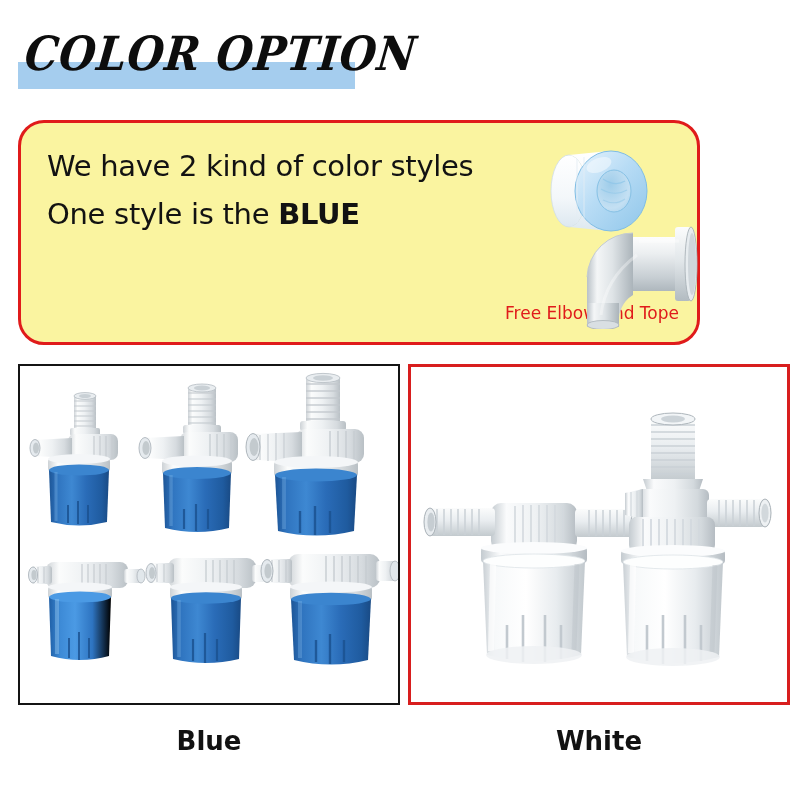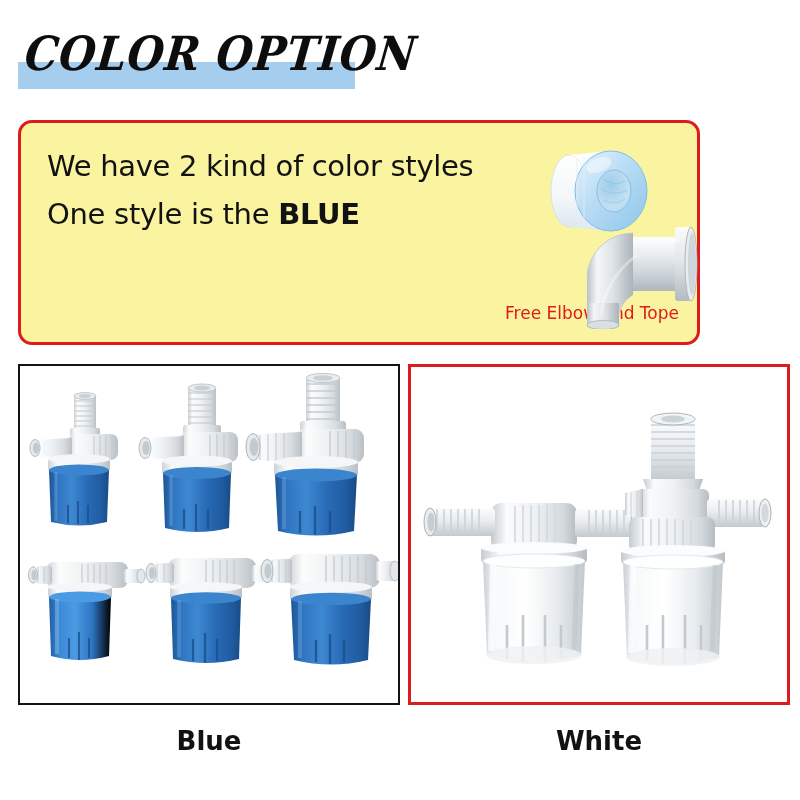--- a/index.html
+++ b/index.html
@@ -43,21 +43,21 @@
   }
 
   
   #callout {
     position: absolute;
     left: 18px; top: 120px;
     width: 682px; height: 225px;
     box-sizing: border-box;
     background: #faf4a0;
     border: 3px solid #e01b1b;
-    border-radius: 14px;
+    border-radius: 26px;
   }
   .callout-line {
     position: absolute;
     left: 26px;
     font-family: "DejaVu Sans", sans-serif;
     font-size: 29px;
     color: #121212;
     white-space: nowrap;
     letter-spacing: -0.3px;
   }

